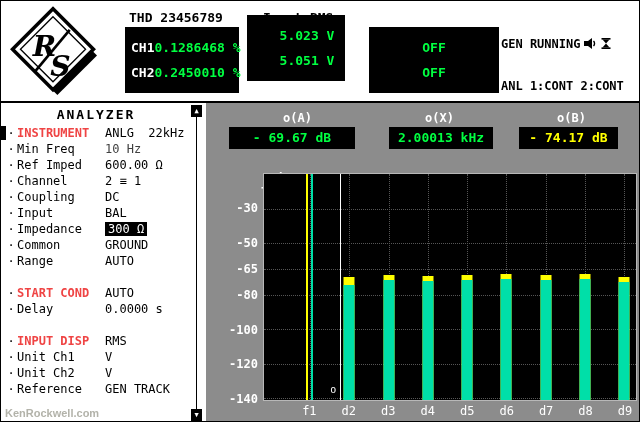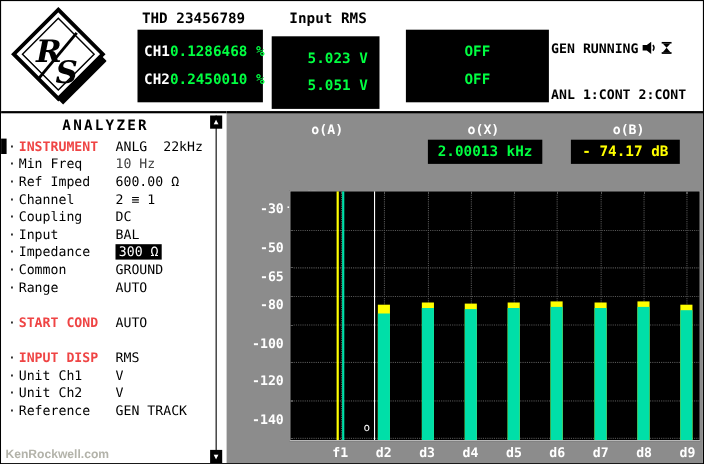--- a/index.html
+++ b/index.html
@@ -42,25 +42,25 @@
   .watermark { position:absolute; left:4px; bottom:2px; font-family:"Liberation Sans", sans-serif; font-size:11px; font-weight:bold; color:#b3b3aa; }
 
   
   .chart-panel { position:absolute; left:205px; top:100px; width:434px; height:321px; background:#8c8c8c; border-top:2px solid #000; }
   .mname { position:absolute; top:8px; color:#fff; font-size:12px; font-weight:bold; }
   .mbox { position:absolute; top:24px; height:22px; background:#000; text-align:center; }
   .mval { font-size:13px; font-weight:bold; line-height:22px; white-space:pre; }
   .legend { position:absolute; left:26px; top:54px; white-space:pre; font-size:12px; font-weight:bold; color:#fff; }
   .ylab { margin-right:24px; }
   .legseg { margin-right:15px; }
-  .ylabels { position:absolute; left:16px; top:52px; width:36px; height:228px; }
+  .ylabels { position:absolute; left:16px; top:70px; width:36px; height:228px; }
   .ytick { position:absolute; left:0; right:0; text-align:right; color:#fff; font-size:12px; font-weight:bold; line-height:14px; }
   .plot { position:absolute; left:57px; top:70px; width:374px; height:228px; background:#000; border:1px solid #b8b8b8; }
   .xlabels { position:absolute; left:57px; top:301px; width:374px; height:14px; }
-  .xtick { position:absolute; top:0; transform:translateX(-50%); color:#fff; font-size:12px; font-weight:bold; }
+  .xtick { position:absolute; top:0; transform:translateX(-50%); color:#fff; font-size:12px; font-weight:normal; }
   .grid-h { position:absolute; left:0; right:0; height:0; border-top:1px dotted #565656; }
   .grid-v { position:absolute; top:0; bottom:0; width:0; border-left:1px dotted #565656; }
   .bar { position:absolute; bottom:0; width:11px; transform:translateX(-50%); }
   .fline { position:absolute; top:0; bottom:0; width:2px; }
   .marker-line { position:absolute; top:0; bottom:0; width:1px; background:#fff; }
   .marker-o { position:absolute; bottom:5px; color:#fff; font-size:10px; line-height:10px; }
 </style>
 </head>
 <body>
 
@@ -85,21 +85,21 @@
         <span class="bb-label">CH1</span>
         <span class="bb-green">0.1286468 %</span>
       </div>
       <div class="bb-row">
         <span class="bb-label">CH2</span>
         <span class="bb-green">0.2450010 %</span>
       </div>
     </div>
 
     <div class="box-title" style="left:262px;top:9px;">Input RMS</div>
-    <div class="blackbox" style="left:246px;top:32px;width:98px;height:66px;padding-left:28px;">
+    <div class="blackbox" style="left:246px;top:14px;width:98px;height:66px;padding-left:28px;">
       <div class="bb-row bb-center">
         <span class="bb-green">5.023 V</span>
       </div>
       <div class="bb-row bb-center">
         <span class="bb-green">5.051 V</span>
       </div>
     </div>
 
     <div class="blackbox" style="left:368px;top:26px;width:130px;height:66px;">
       <div class="bb-row bb-center">
@@ -136,38 +136,40 @@
         <div class="menu-row"><span class="bullet">·</span><span class="mlabel">Min Freq</span><span class="greenv ">10 Hz</span></div>
         <div class="menu-row"><span class="bullet">·</span><span class="mlabel">Ref Imped</span><span class="">600.00 Ω</span></div>
         <div class="menu-row"><span class="bullet">·</span><span class="mlabel">Channel</span><span class="">2 ≡ 1</span></div>
         <div class="menu-row"><span class="bullet">·</span><span class="mlabel">Coupling</span><span class="">DC</span></div>
         <div class="menu-row"><span class="bullet">·</span><span class="mlabel">Input</span><span class="">BAL</span></div>
         <div class="menu-row"><span class="bullet">·</span><span class="mlabel">Impedance</span><span class="hl">300 Ω</span></div>
         <div class="menu-row"><span class="bullet">·</span><span class="mlabel">Common</span><span class="">GROUND</span></div>
         <div class="menu-row"><span class="bullet">·</span><span class="mlabel">Range</span><span class="">AUTO</span></div>
         <div class="menu-row spacer"></div>
         <div class="menu-row"><span class="bullet">·</span><span class="mlabel blue">START COND</span><span class="">AUTO</span></div>
+        <div class="menu-row"><span class="bullet">·</span><span class="mlabel">Delay</span><span class="">0.0000 s</span></div>
         <div class="menu-row spacer"></div>
         <div class="menu-row"><span class="bullet">·</span><span class="mlabel blue">INPUT DISP</span><span class="">RMS</span></div>
         <div class="menu-row"><span class="bullet">·</span><span class="mlabel">Unit Ch1</span><span class="">V</span></div>
         <div class="menu-row"><span class="bullet">·</span><span class="mlabel">Unit Ch2</span><span class="">V</span></div>
         <div class="menu-row"><span class="bullet">·</span><span class="mlabel">Reference</span><span class="">GEN TRACK</span></div>
       </div>
     <div class="scrollbar">
       <div class="sb-track"></div>
       <div class="sb-btn sb-up">▲</div>
       <div class="sb-btn sb-down">▼</div>
     </div>
   </div>
 
   <div class="chart-panel">
     <div class="mname" style="left:77px;">o(A)</div>
     <div class="mname" style="left:219px;">o(X)</div>
     <div class="mname" style="left:351px;">o(B)</div>
 
+    <div class="mbox" style="left:23px;width:126px;"><span class="mval" style="color: rgb(0, 255, 65);">- 69.67 dB</span></div>
     <div class="mbox" style="left:183px;width:104px;"><span class="mval" style="color: rgb(0, 255, 65);">2.00013 kHz</span></div>
     <div class="mbox" style="left:313px;width:99px;"><span class="mval" style="color: rgb(255, 255, 0);">- 74.17 dB</span></div>
 
     <div class="legend">
       <span class="ylab">dB</span>
     <span class="legseg" style="color: rgb(255, 255, 255);">THD</span><span class="legseg" style="color: rgb(255, 255, 255);">CH1,</span><span class="legseg" style="color: rgb(255, 255, 0);">THD</span><span class="legseg" style="color: rgb(0, 223, 168);">CH2</span><span class="legseg" style="color: rgb(255, 255, 255);">vs</span><span class="legseg" style="color: rgb(255, 255, 255);">FREQUENCY/Hz</span></div>
 
     <div class="ylabels">
         <div class="ytick" style="top: calc(15.2672% - 7px);">-30</div>
         <div class="ytick" style="top: calc(30.5344% - 7px);">-50</div>

